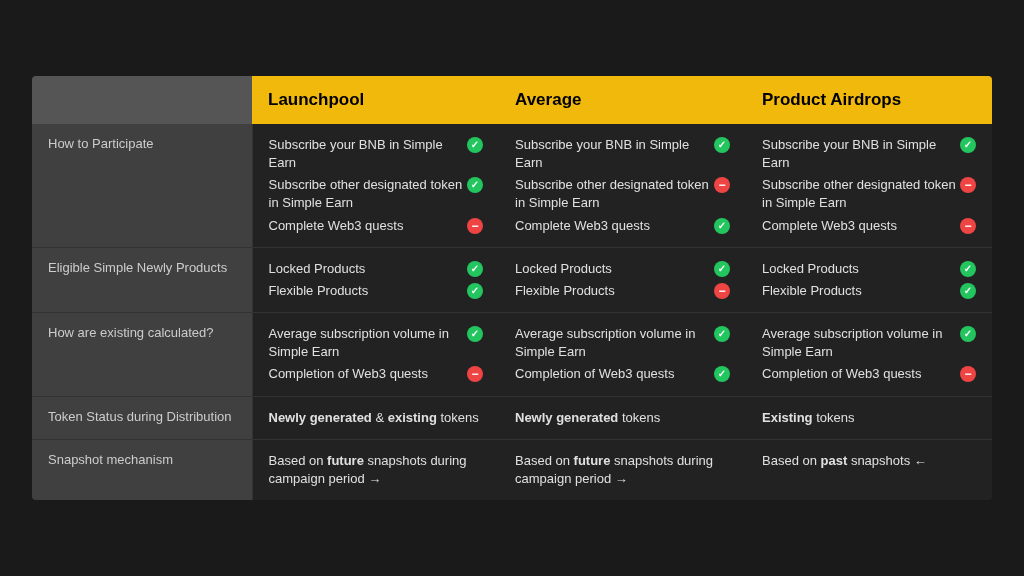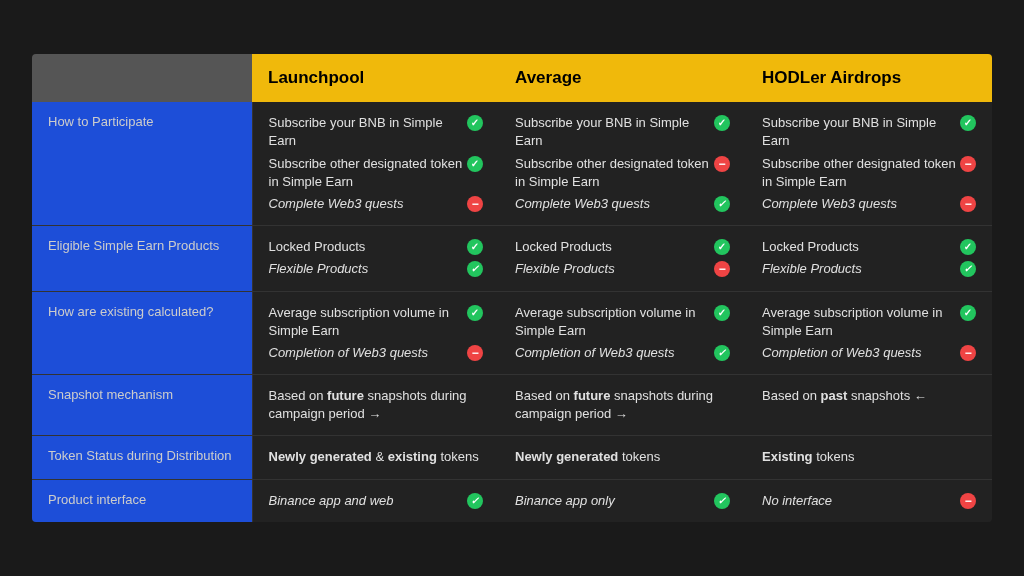--- a/index.html
+++ b/index.html
@@ -44,38 +44,37 @@
       padding: 12px 16px;
       vertical-align: top;
       font-size: 13px;
       color: #e0e0e0;
       border-bottom: 1px solid #333;
     }
     tbody tr td.row-label {
       color: #ccc;
       font-size: 13px;
       font-weight: 400;
-      background: #1d4ed8;
+      background: #404040;
       border-right: 1px solid #333;
     }
     tbody tr:last-child td {
       border-bottom: none;
     }
     tbody tr {
       background: #222;
     }
     .item-line {
       display: flex;
       align-items: flex-start;
       margin-bottom: 4px;
       line-height: 1.4;
     }
     .item-line:last-child {
       margin-bottom: 0;
-      font-style: italic;
     }
     .item-text {
       flex: 1;
       font-size: 13px;
       color: #e0e0e0;
       line-height: 1.4;
     }
     .icon-check {
       display: inline-block;
       width: 16px;
@@ -126,21 +125,21 @@
       <col class="c0">
       <col class="c1">
       <col class="c2">
       <col class="c3">
     </colgroup>
     <thead>
       <tr>
         <th class="empty-header"></th>
         <th>Launchpool</th>
         <th>Average</th>
-        <th>HODLer Airdrops</th>
+        <th>Product Airdrops</th>
       </tr>
     </thead>
     <tbody id="table-body">
     <tr>
           <td class="row-label">How to Participate</td>
           <td>
             <div class="item-line">
               <span class="item-text">Subscribe your BNB in Simple Earn</span>
               <span class="icon-check"></span>
             </div>
@@ -176,21 +175,21 @@
               <span class="item-text">Subscribe other designated token in Simple Earn</span>
               <span class="icon-minus"></span>
             </div>
             <div class="item-line">
               <span class="item-text">Complete Web3 quests</span>
               <span class="icon-minus"></span>
             </div>
           </td>
         </tr>
         <tr>
-          <td class="row-label">Eligible Simple Earn Products</td>
+          <td class="row-label">Eligible Simple Newly Products</td>
           <td>
             <div class="item-line">
               <span class="item-text">Locked Products</span>
               <span class="icon-check"></span>
             </div>
             <div class="item-line">
               <span class="item-text">Flexible Products</span>
               <span class="icon-check"></span>
             </div>
           </td>
@@ -242,59 +241,38 @@
               <span class="item-text">Average subscription volume in Simple Earn</span>
               <span class="icon-check"></span>
             </div>
             <div class="item-line">
               <span class="item-text">Completion of Web3 quests</span>
               <span class="icon-minus"></span>
             </div>
           </td>
         </tr>
         <tr>
+          <td class="row-label">Token Status during Distribution</td>
+          <td>
+            <div style="font-size: 13px; color: rgb(224, 224, 224); line-height: 1.4;"><strong>Newly generated</strong> &amp; <strong>existing</strong> tokens</div>
+          </td>
+          <td>
+            <div style="font-size: 13px; color: rgb(224, 224, 224); line-height: 1.4;"><strong>Newly generated</strong> tokens</div>
+          </td>
+          <td>
+            <div style="font-size: 13px; color: rgb(224, 224, 224); line-height: 1.4;"><strong>Existing</strong> tokens</div>
+          </td>
+        </tr>
+        <tr>
           <td class="row-label">Snapshot mechanism</td>
           <td>
             <div style="font-size: 13px; color: rgb(224, 224, 224); line-height: 1.4;">Based on <strong>future</strong> snapshots during campaign period →</div>
           </td>
           <td>
             <div style="font-size: 13px; color: rgb(224, 224, 224); line-height: 1.4;">Based on <strong>future</strong> snapshots during campaign period →</div>
           </td>
           <td>
             <div style="font-size: 13px; color: rgb(224, 224, 224); line-height: 1.4;">Based on <strong>past</strong> snapshots ←</div>
-          </td>
-        </tr>
-        <tr>
-          <td class="row-label">Token Status during Distribution</td>
-          <td>
-            <div style="font-size: 13px; color: rgb(224, 224, 224); line-height: 1.4;"><strong>Newly generated</strong> &amp; <strong>existing</strong> tokens</div>
-          </td>
-          <td>
-            <div style="font-size: 13px; color: rgb(224, 224, 224); line-height: 1.4;"><strong>Newly generated</strong> tokens</div>
-          </td>
-          <td>
-            <div style="font-size: 13px; color: rgb(224, 224, 224); line-height: 1.4;"><strong>Existing</strong> tokens</div>
-          </td>
-        </tr>
-        <tr>
-          <td class="row-label">Product interface</td>
-          <td>
-            <div class="item-line">
-              <span class="item-text">Binance app and web</span>
-              <span class="icon-check"></span>
-            </div>
-          </td>
-          <td>
-            <div class="item-line">
-              <span class="item-text">Binance app only</span>
-              <span class="icon-check"></span>
-            </div>
-          </td>
-          <td>
-            <div class="item-line">
-              <span class="item-text">No interface</span>
-              <span class="icon-minus"></span>
-            </div>
           </td>
         </tr>
       </tbody>
   </table>
 </div>
 
 </body></html>

